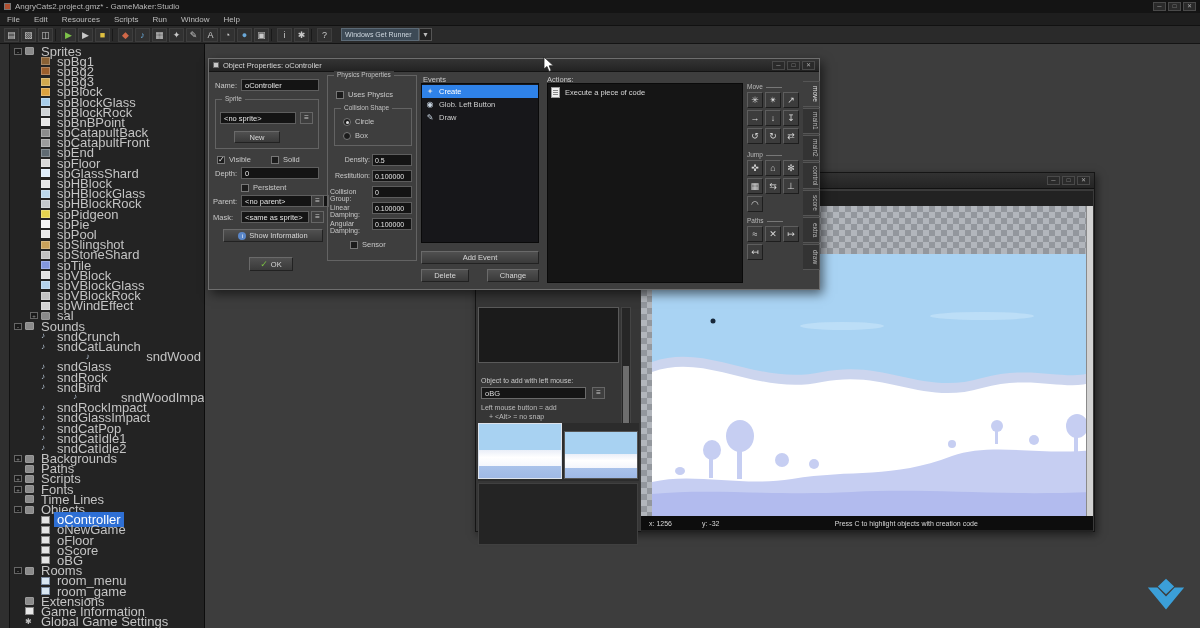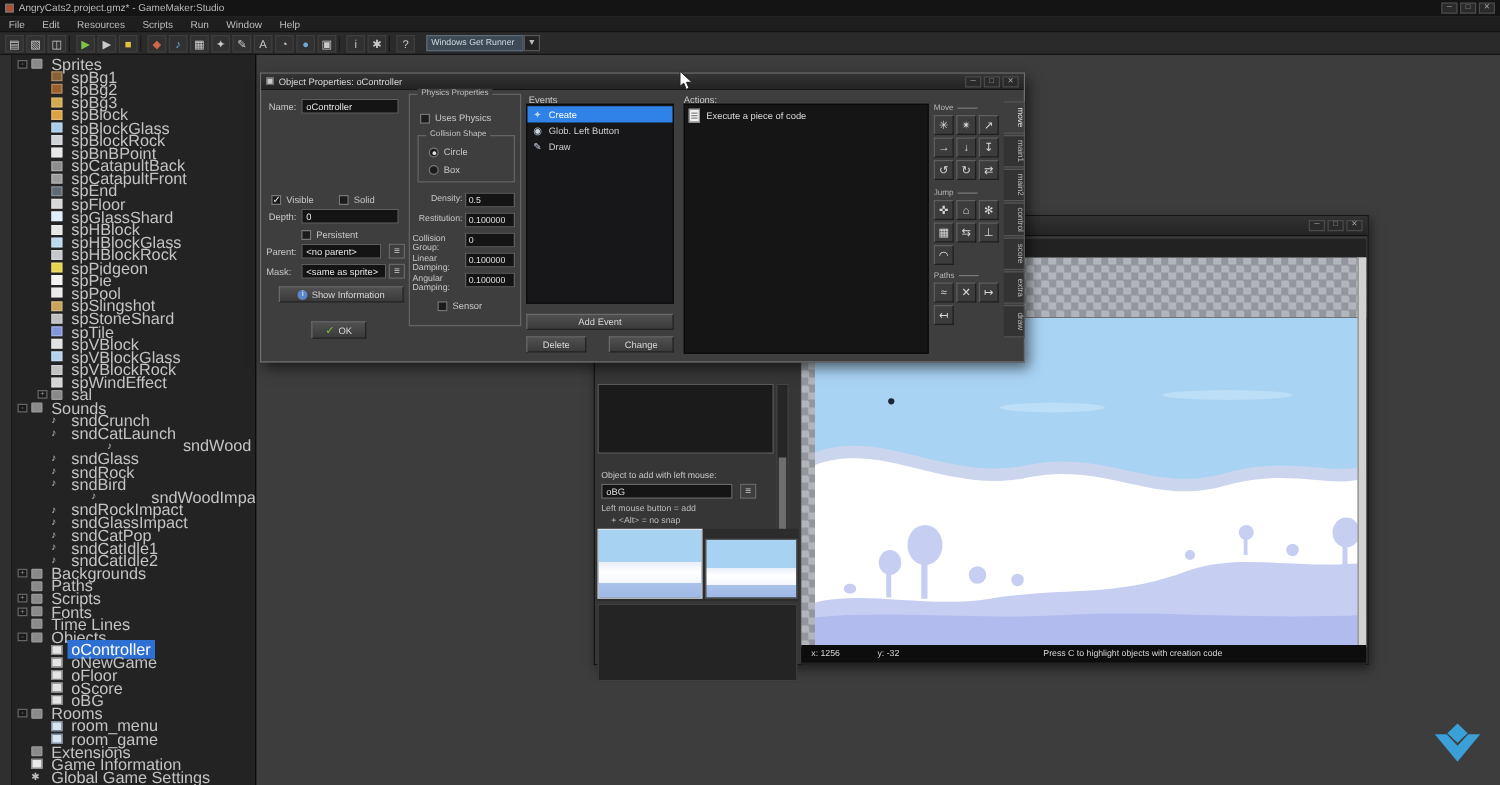--- a/index.html
+++ b/index.html
@@ -616,40 +616,46 @@
     <span class="wbtns">
       <span class="wbtn">─</span>
       <span class="wbtn">□</span>
       <span class="wbtn">✕</span>
     </span>
   </div>
 
   <span class="lbl" style="left:6px;top:22px;">Name:</span>
   <span class="field" style="left:32px;top:20px;width:78px;">oController</span>
 
+  <div class="gbox" style="left:6px;top:40px;width:104px;height:50px;">
+    <span class="legend">Sprite</span>
+    <span class="field" style="left:4px;top:12px;width:76px;">&lt;no sprite&gt;</span>
+    <span class="menu-btn" style="position:absolute;left:84px;top:12px;"></span>
+    <span class="btn" style="left:18px;top:31px;width:46px;height:12px;">New</span>
+  </div>
 
   <span class="cb checked" style="left:8px;top:96px;">
     <span class="box"></span>
     <span>Visible</span>
   </span>
   <span class="cb" style="left:62px;top:96px;">
     <span class="box"></span>
     <span>Solid</span>
   </span>
 
   <span class="lbl" style="left:6px;top:110px;">Depth:</span>
   <span class="field" style="left:32px;top:108px;width:78px;">0</span>
 
   <span class="cb" style="left:32px;top:124px;">
     <span class="box"></span>
     <span>Persistent</span>
   </span>
 
   <span class="lbl" style="left:4px;top:138px;">Parent:</span>
-  <span class="field" style="left:32px;top:136px;width:64px;">&lt;no parent&gt;</span>
+  <span class="field" style="left:32px;top:136px;width:88px;">&lt;no parent&gt;</span>
   <span class="menu-btn" style="position:absolute;left:102px;top:136px;"></span>
 
   <span class="lbl" style="left:4px;top:154px;">Mask:</span>
   <span class="field" style="left:32px;top:152px;width:68px;">&lt;same as sprite&gt;</span>
   <span class="menu-btn" style="position:absolute;left:102px;top:152px;"></span>
 
   <span class="btn" style="left:14px;top:170px;width:100px;height:13px;">
     <span style="width:8px;height:8px;border-radius:50%;background:#5a86c8;color:#fff;font-size:6px;line-height:8px;text-align:center;">i</span>
     <span>Show Information</span>
   </span>

